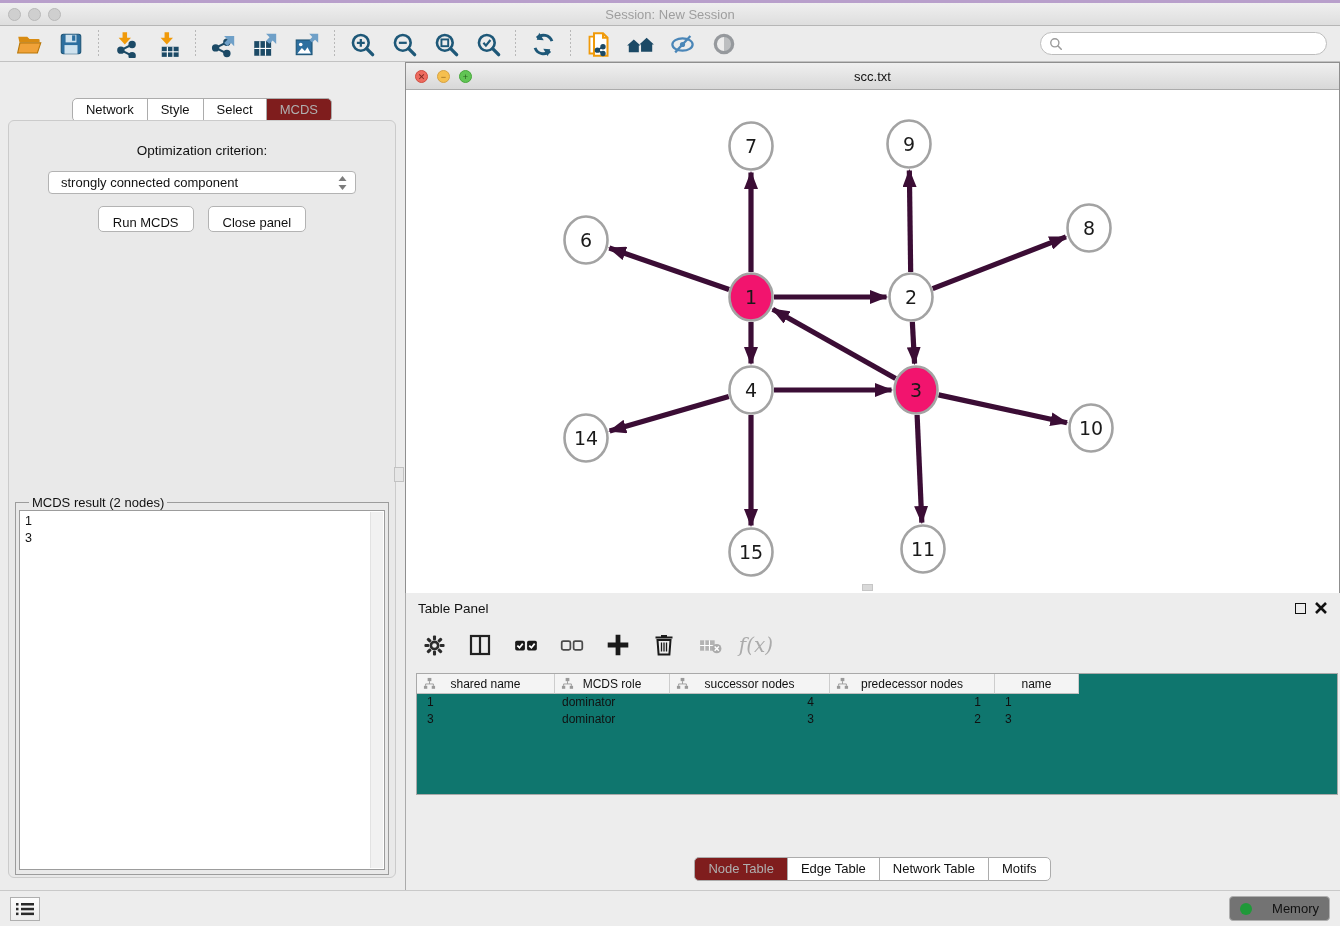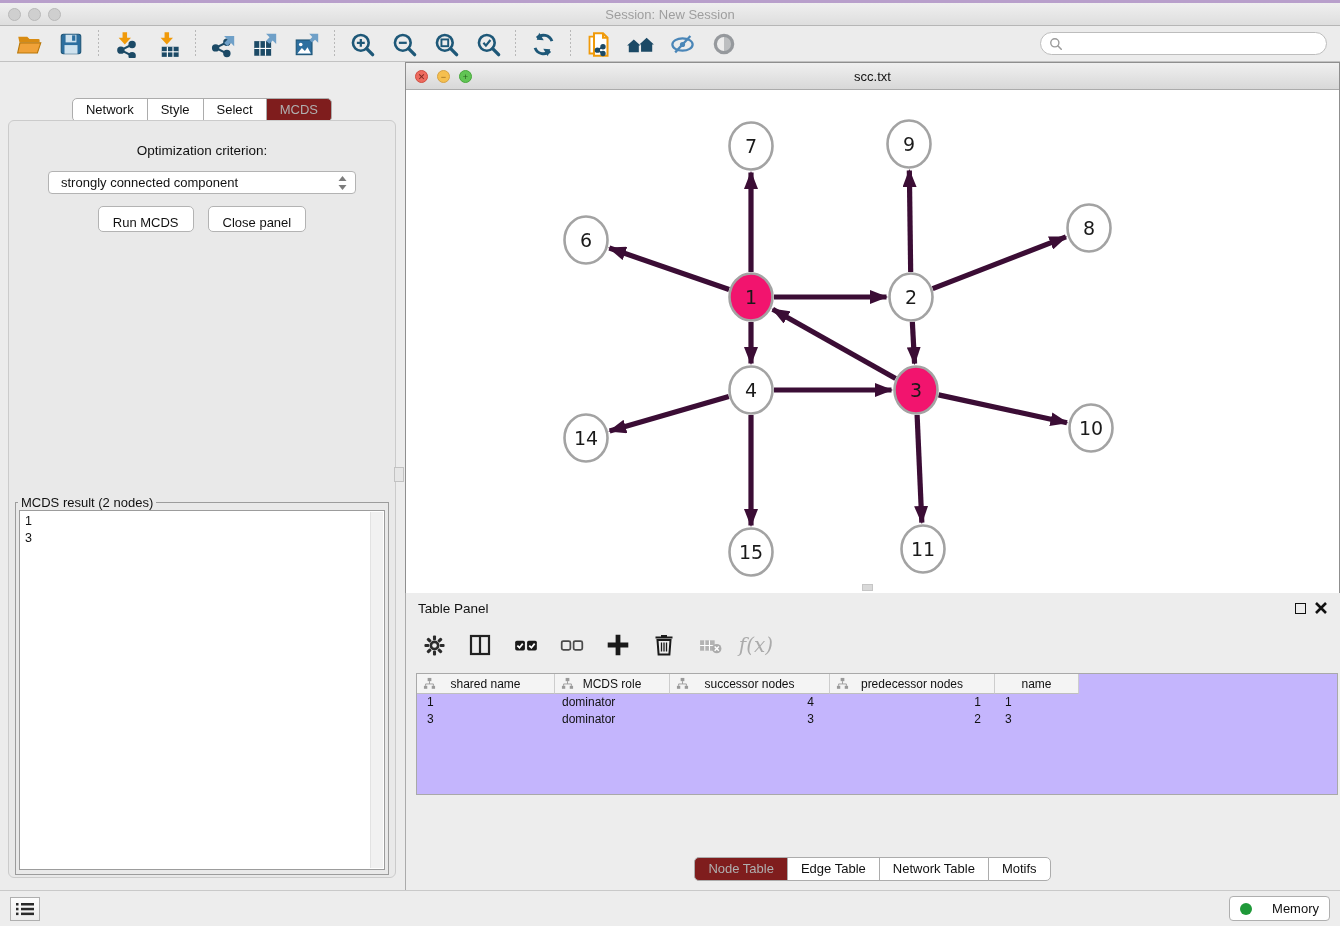--- a/index.html
+++ b/index.html
@@ -38,21 +38,21 @@
     border:1px solid #CBCBCB; border-radius:6px; }
   .opt-label { margin-top:22px; text-align:center; font-size:13.5px; color:#111; }
   .dropdown { position:relative; width:308px; height:23px; margin:13px auto 0; background:#fff;
     border:1px solid #B3B3B3; border-radius:4px; font-size:13px; display:flex; align-items:center; padding-left:12px; color:#111; }
   .dd-stepper { position:absolute; right:7px; top:3px; }
   .btn-row { display:flex; justify-content:center; gap:14px; margin-top:12px; }
   .pbtn { font-size:13px; color:#111; background:#fff; border:1px solid #B3B3B3; border-radius:5px;
     padding:8px 14px 3px; height:26px; }
   .mcds-fieldset { position:absolute; left:6px; right:6px; top:374px; bottom:2px;
     border:1px solid #9C9C9C; background:#E9E9E9; }
-  .mcds-fieldset legend { font-size:13px; color:#111; margin-left:2px; padding:0 3px; }
+  .mcds-fieldset legend { font-size:13px; color:#111; margin-left:13px; padding:0 3px; }
   .mcds-text { position:absolute; left:3px; right:3px; top:0px; bottom:4px; background:#fff;
     border:1px solid #9C9C9C; font-size:12.5px; color:#111; padding:2px 5px; line-height:17px; }
   .mcds-scroll { position:absolute; right:1px; top:1px; bottom:1px; width:13px; background:#F1F1F1; border-left:1px solid #E2E2E2; }
 
   
   .net-window { position:absolute; left:405px; top:62px; width:935px; height:531px;
     border:1px solid #8F8F8F; background:#fff; }
   .net-titlebar { position:relative; height:27px; background:linear-gradient(#F0F0F0,#D8D8D8);
     border-bottom:1px solid #ABABAB; }
   .net-titlebar .title { position:absolute; left:0; right:0; top:6px; text-align:center; font-size:13px; color:#111; }
@@ -68,38 +68,38 @@
     border:1px solid #C6C6C6; }
 
   
   .table-panel { position:absolute; left:405px; top:593px; width:935px; height:297px; background:#EDEDED;
     border-left:1px solid #ABABAB; }
   .tp-hdr { position:relative; height:28px; }
   .tp-hdr .ph-title { position:absolute; left:12px; top:8px; font-size:13.5px; color:#111; }
   .tp-toolbar { position:absolute; left:14px; top:32px; height:40px; display:flex; align-items:center; gap:18px; }
   .tp-tool { width:28px; height:28px; display:flex; align-items:center; justify-content:center; }
   .fx-label { font-size:20px; font-style:italic; font-family:"DejaVu Serif", serif; color:#ABABAB; }
-  .tp-table { position:absolute; left:10px; top:80px; width:922px; height:122px; background:#c4b5fd;
+  .tp-table { position:absolute; left:10px; top:80px; width:922px; height:122px; background:#0f766e;
     border:1px solid #A9A9A9; overflow:hidden; }
   .thead { display:flex; height:20px; }
   .th { background:#F4F4F4; border-right:1px solid #CDCDCD; border-bottom:1px solid #BFBFBF;
     display:flex; align-items:center; justify-content:center; gap:5px; font-size:12px; color:#111; }
   .th .tree-ic { position:absolute; left:6px; }
   .th { position:relative; }
   .trow { display:flex; height:16.5px; font-size:12px; color:#111; }
   .td { padding-top:1px; }
   .ta-r { text-align:right; }
   .tp-tabs { position:absolute; left:0; right:0; bottom:9px; display:flex; justify-content:center; }
 
   
   .status-bar { position:absolute; left:0; top:890px; width:1340px; height:36px; background:#EDEDED;
     border-top:1px solid #C9C9C9; }
   .list-btn { position:absolute; left:10px; top:6px; width:30px; height:24px; background:linear-gradient(#FDFDFD,#EDEDED);
     border:1px solid #AFAFAF; display:flex; align-items:center; justify-content:center; }
-  .mem-btn { position:absolute; right:10px; top:5px; height:25px; background:#ffffff; border:1px solid #AFAFAF;
+  .mem-btn { position:absolute; right:10px; top:5px; height:25px; background:#737373; border:1px solid #AFAFAF;
     border-radius:4px; display:flex; align-items:center; gap:20px; padding:0 10px; font-size:13px; color:#111; }
   .mem-dot { width:12px; height:12px; border-radius:50%; background:#1F9939; }
 
   svg.ic { display:block; }
 </style>
 </head>
 <body>
 
 <div class="top-accent"></div>
 <div class="titlebar">

